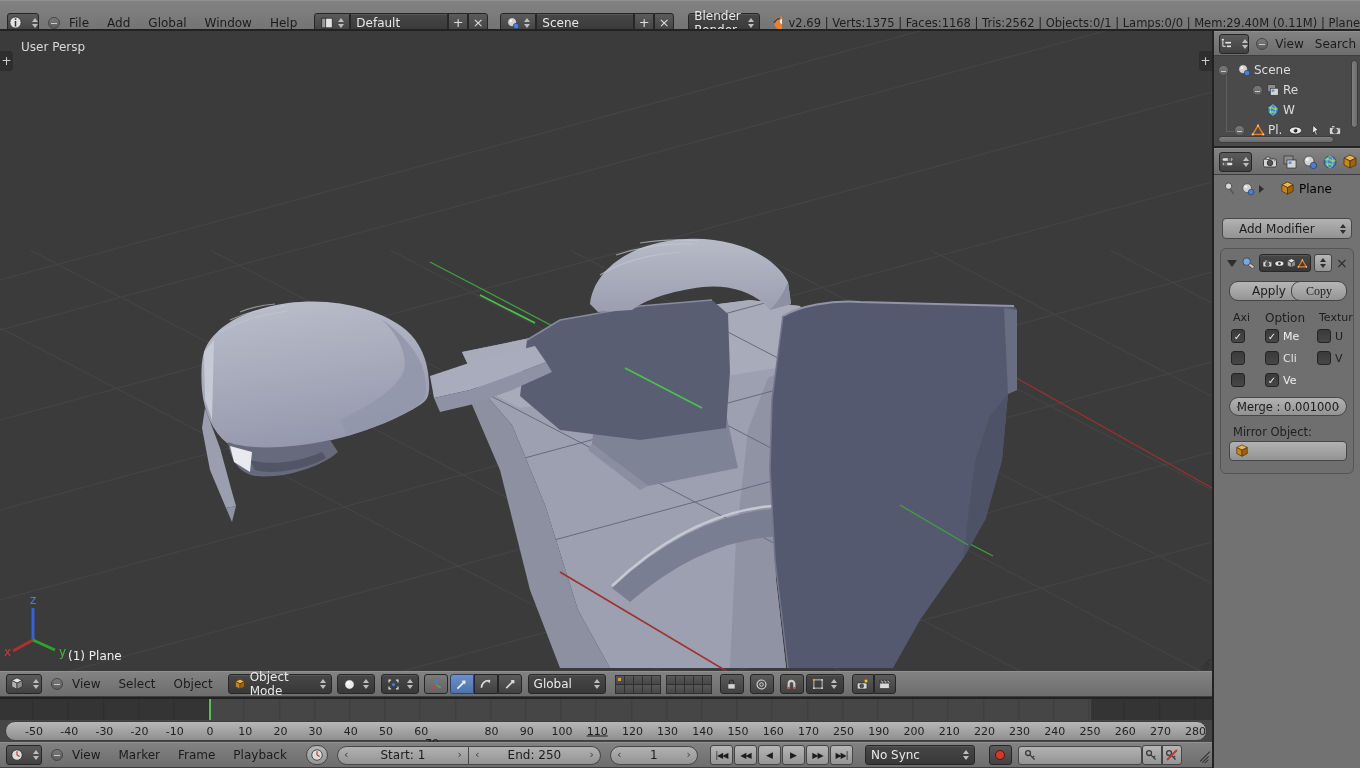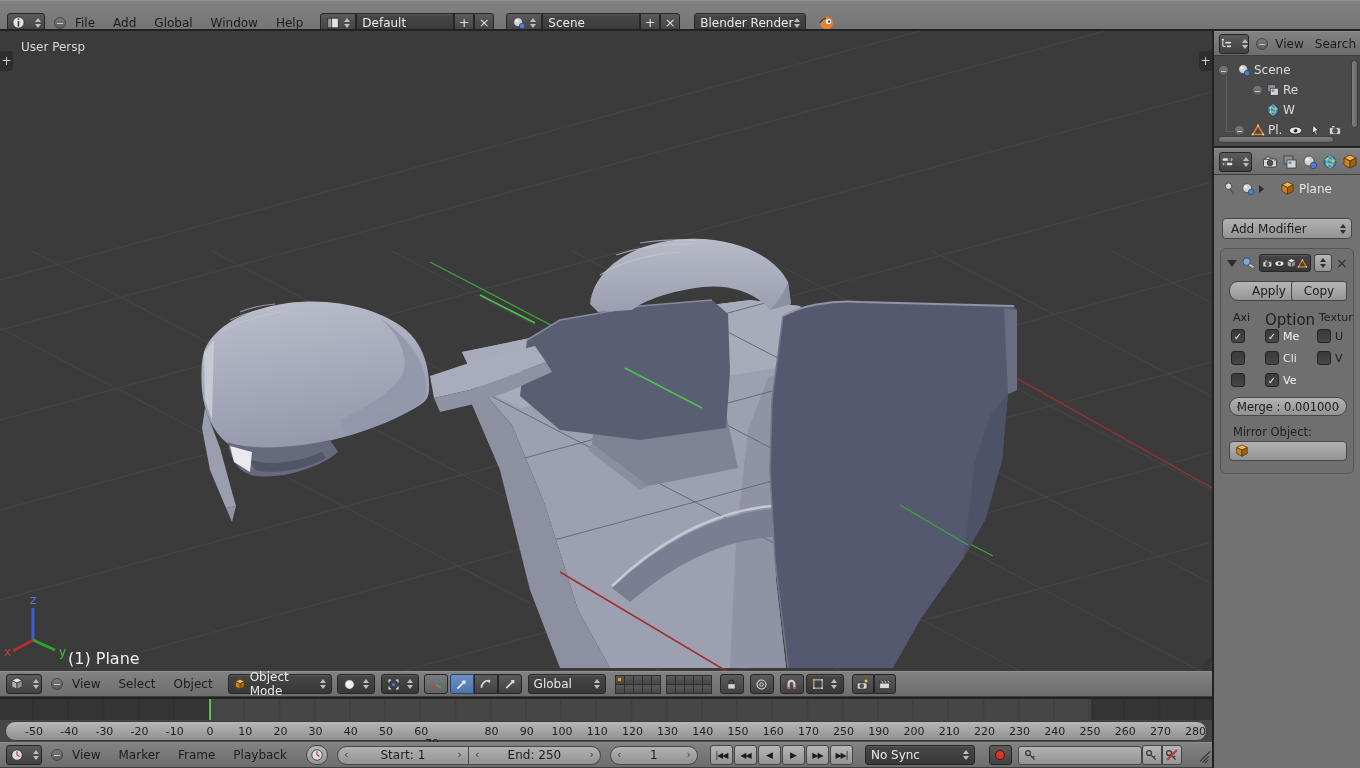--- a/index.html
+++ b/index.html
@@ -243,20 +243,21 @@
           <span class="tu"></span>
           <span class="td"></span>
         </span>
     </div>
     <svg width="17" height="17" style="margin-left:12px;">
         <circle cx="8.5" cy="9" r="6.5" fill="#e8822a"></circle>
         <circle cx="10.5" cy="7.5" r="2.6" fill="#ffffff"></circle>
         <circle cx="11" cy="7.5" r="1.2" fill="#26477e"></circle>
         <path d="M2,9 Q4,5 8,4" stroke="#26477e" stroke-width="1.6" fill="none"></path>
       </svg>
+    <span style="margin-left:7px;font-size:11.5px;color:#1d1d1d;white-space:nowrap;">v2.69 | Verts:1375 | Faces:1168 | Tris:2562 | Objects:0/1 | Lamps:0/0 | Mem:29.40M (0.11M) | Plane</span>
   </div>
 </div>
 
 <div class="editor" style="left:0;top:31px;width:1212px;height:666px;background:#3b3b3b;">
 
   <svg width="1212" height="640" viewBox="0 31 1212 640" style="position:absolute;left:0;top:0;" preserveAspectRatio="none">
     <defs>
       <linearGradient id="fg1" x1="0" y1="0" x2="0.25" y2="1">
           <stop offset="0" stop-color="#bcbfcb"></stop>
           <stop offset="1" stop-color="#9599ad"></stop>
@@ -355,21 +356,21 @@
     <g>
       <path d="M33,640 L33,608" stroke="#3a5fd6" stroke-width="3"></path>
       <path d="M33,640 L13,651" stroke="#b03030" stroke-width="3"></path>
       <path d="M33,640 L55,650" stroke="#2fa32f" stroke-width="3"></path>
       <text x="30" y="604" fill="#5a76e8" font-size="12">z</text>
       <text x="4" y="656" fill="#c04040" font-size="12">x</text>
       <text x="59" y="656" fill="#3fbf3f" font-size="12">y</text>
     </g>
   </svg>
   <div style="position:absolute;left:21px;top:9px;font-size:12px;color:#d9d9d9;">User Persp</div>
-  <div style="position:absolute;left:68px;top:618px;font-size:16px;color:#efefef;">(1) Plane</div>
+  <div style="position:absolute;left:68px;top:618px;font-size:12px;color:#efefef;">(1) Plane</div>
   <div style="position:absolute;left:0;top:20px;width:13px;height:20px;background:#2e2e2e;border-radius:0 4px 4px 0;color:#cfcfcf;font-size:12px;display:flex;align-items:center;justify-content:center;">
       <span>+</span>
     </div>
   <div style="position:absolute;right:0;top:20px;width:13px;height:20px;background:#2e2e2e;border-radius:4px 0 0 4px;color:#cfcfcf;font-size:12px;display:flex;align-items:center;justify-content:center;">
       <span>+</span>
     </div>
 
   <div class="hdr" style="bottom:0;height:26px;">
     <div class="iconbtn" style="width:36px;margin-left:6px;">
       <svg width="14" height="14">
@@ -527,21 +528,21 @@
       <span class="rlabel" style="left: 239.2px;">10</span>
       <span class="rlabel" style="left: 274.4px;">20</span>
       <span class="rlabel" style="left: 309.6px;">30</span>
       <span class="rlabel" style="left: 344.8px;">40</span>
       <span class="rlabel" style="left: 380px;">50</span>
       <span class="rlabel" style="left: 415.2px;">60</span>
       <span class="rlabel" style="left: 426px; margin-top: 12px;">70</span>
       <span class="rlabel" style="left: 485.6px;">80</span>
       <span class="rlabel" style="left: 520.8px;">90</span>
       <span class="rlabel" style="left: 556px;">100</span>
-      <span class="rlabel" style="left: 591.2px;">110</span>
+      <span class="rlabel" style="left: 591.2px; text-decoration: underline;">110</span>
       <span class="rlabel" style="left: 626.4px;">120</span>
       <span class="rlabel" style="left: 661.6px;">130</span>
       <span class="rlabel" style="left: 696.8px;">140</span>
       <span class="rlabel" style="left: 732px;">150</span>
       <span class="rlabel" style="left: 767.2px;">160</span>
       <span class="rlabel" style="left: 802.4px;">170</span>
       <span class="rlabel" style="left: 837.6px;">250</span>
       <span class="rlabel" style="left: 872.8px;">190</span>
       <span class="rlabel" style="left: 908px;">200</span>
       <span class="rlabel" style="left: 943.2px;">210</span>
@@ -747,24 +748,24 @@
     <svg width="15" height="15">
         <use href="#s-pin"></use>
       </svg>
     <svg width="14" height="14">
         <use href="#s-ball"></use>
       </svg>
     <span style="width:0;height:0;border-top:4px solid transparent;border-bottom:4px solid transparent;border-left:5px solid #2e2e2e;"></span>
     <svg width="15" height="15" style="margin-left:12px;">
         <use href="#s-cube"></use>
       </svg>
-    <span style="font-size:12px;color:#e5e5e5;">Plane</span>
-  </div>
-
-  <div class="pill" style="position:absolute;top:70px;left:8px;width:130px;height:21px;border-radius:4px;justify-content:flex-start;padding-left:8px;">
+    <span style="font-size:12px;color:#000000;">Plane</span>
+  </div>
+
+  <div class="pill" style="position:absolute;top:70px;left:8px;width:130px;height:21px;border-radius:4px;justify-content:flex-start;padding-left:16px;">
     <span>Add Modifier</span>
     <span class="udarr udark" style="margin-left:auto;margin-right:5px;">
         <span class="tu"></span>
         <span class="td"></span>
       </span>
   </div>
 
   <div style="position:absolute;top:100px;left:6px;width:134px;height:226px;border:1px solid #555;border-radius:6px;background:#6f6f6f;">
     <div style="position:absolute;top:5px;left:6px;right:4px;display:flex;align-items:center;">
       <span style="width:0;height:0;border-left:5px solid transparent;border-right:5px solid transparent;border-top:7px solid #2e2e2e;"></span>
@@ -787,25 +788,25 @@
       </div>
       <div class="lightbtn" style="width:18px;height:18px;margin-left:3px;flex-direction:column;gap:2px;">
         <span class="tu" style="border-bottom-color:#2f2f2f;"></span>
           <span class="td" style="border-top-color:#2f2f2f;"></span>
       </div>
       <span style="margin-left:4px;font-size:14px;color:#2a2a2a;">×</span>
     </div>
     <div class="lightbtn" style="position:absolute;top:32px;left:8px;width:80px;height:20px;border-radius:9px;font-size:12px;">
         <span>Apply</span>
       </div>
-    <div class="lightbtn" style="position:absolute;top:32px;left:70px;width:56px;height:20px;border-radius:3px;font-size:12px;">
+    <div class="lightbtn" style="position:absolute;top:32px;left:70px;width:56px;height:20px;border-radius:9px;font-size:12px;font-family:Liberation Serif, serif;">
         <span>Copy</span>
       </div>
     <div style="position:absolute;top:62px;left:12px;font-size:11px;color:#1e1e1e;">Axi</div>
-    <div style="position:absolute;top:62px;left:44px;font-size:15px;color:#1e1e1e;">Option</div>
+    <div style="position:absolute;top:62px;left:44px;font-size:12px;color:#1e1e1e;">Option</div>
     <div style="position:absolute;top:62px;left:98px;font-size:11px;color:#1e1e1e;">Textur</div>
 
     <div style="position:absolute;top:80px;left:10px;display:flex;flex-direction:column;gap:8px;">
       <span class="cb">
           <span>✓</span>
         </span>
       <span class="cb"></span>
       <span class="cb"></span>
     </div>
     <div style="position:absolute;top:80px;left:44px;display:flex;flex-direction:column;gap:8px;">

